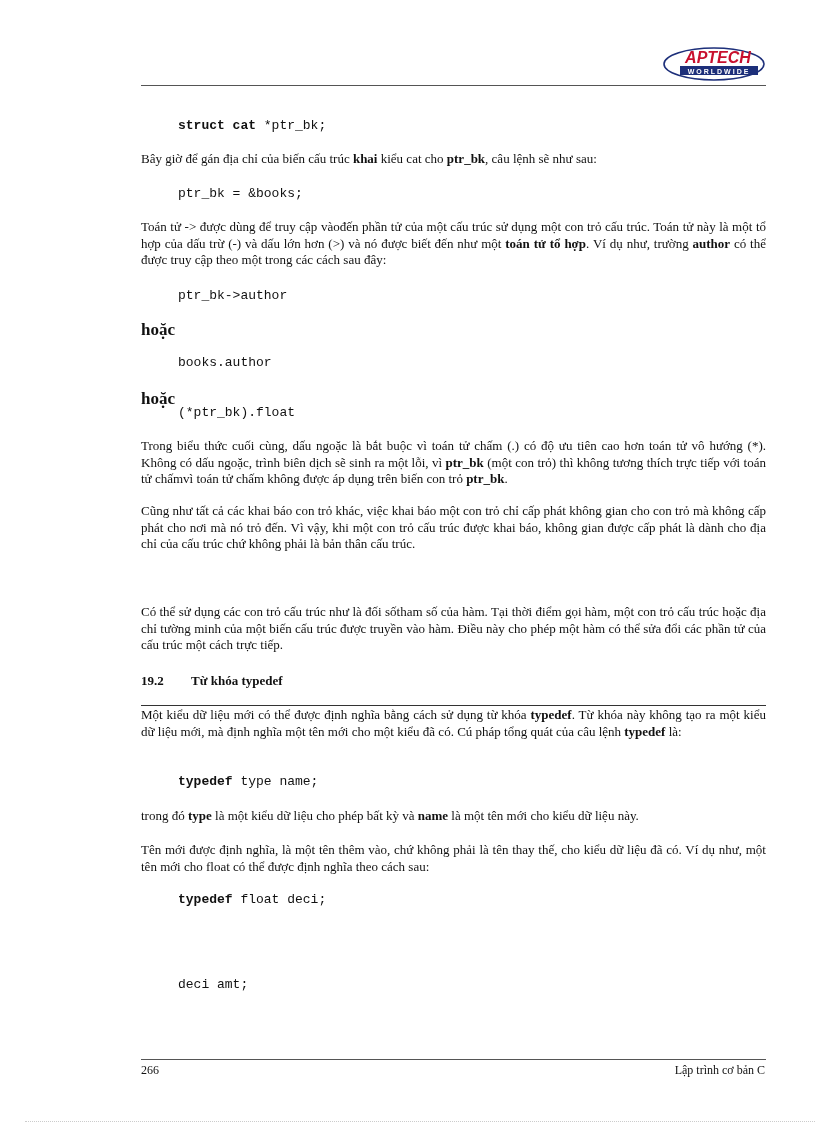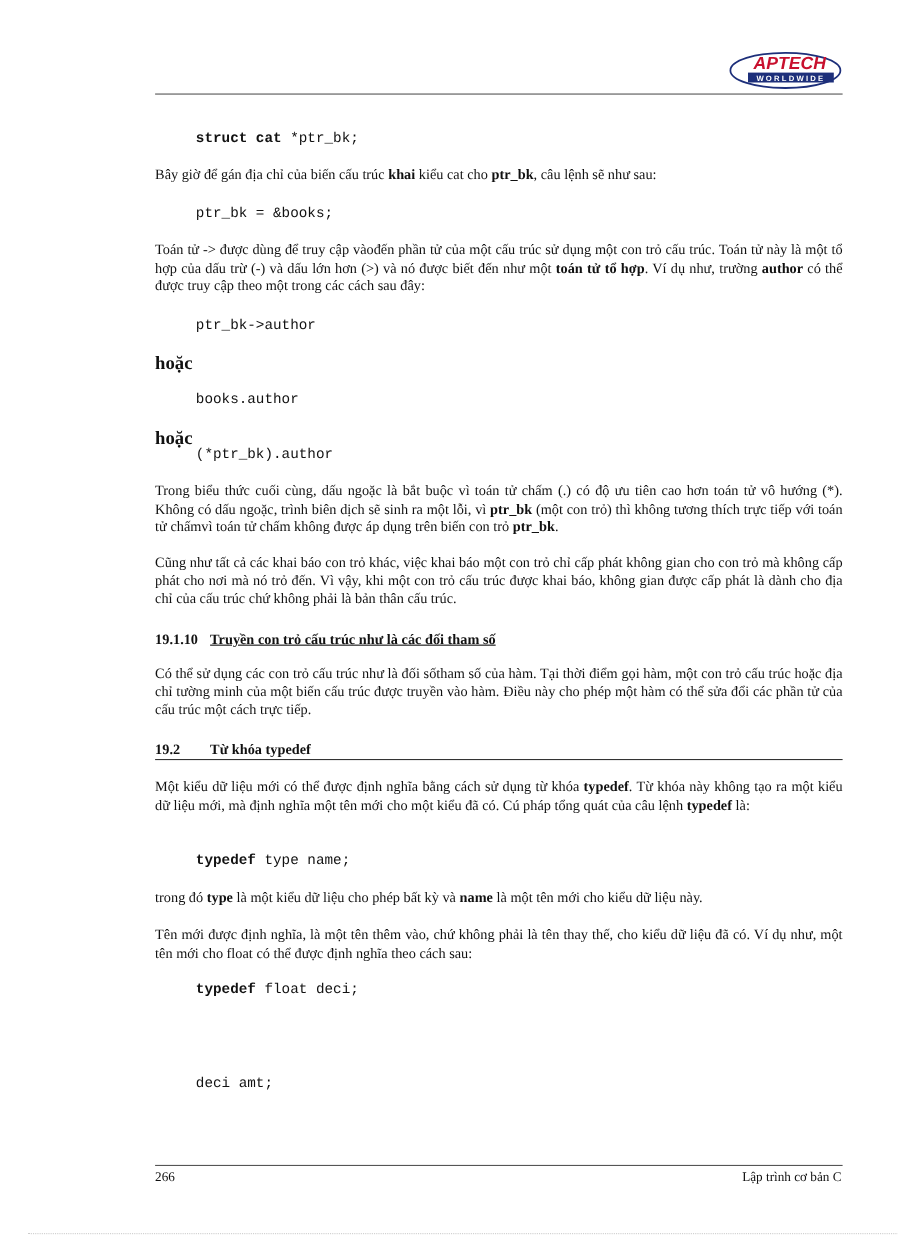--- a/index.html
+++ b/index.html
@@ -10,21 +10,21 @@
     .page { position: absolute; left: 0; top: 0; width: 816px; height: 1123px; margin-left: 25px; }
     .header-rule { position: absolute; left: 116px; top: 85px; width: 625px; height: 0; border-top: 1px solid #555; }
     .logo { position: absolute; left: 637px; top: 46px; width: 104px; height: 36px; }
     .block { position: absolute; left: 116px; width: 625px; font-size: 13px; line-height: 16.5px; text-align: justify; }
     .code { position: absolute; left: 153px; font-family: Liberation Mono, monospace; font-size: 13px; white-space: pre; }
     .code b { font-weight: bold; }
     .label { position: absolute; left: 116px; font-size: 17px; font-weight: bold; }
     b { font-weight: bold; }
     .h3 { position: absolute; left: 116px; font-size: 13px; font-weight: bold; text-decoration: underline; }
     .h3 .num { display: inline-block; width: 50px; }
-    .h2 { position: absolute; left: 116px; width: 625px; font-size: 13px; font-weight: bold; border-bottom: 1px solid #333; padding-bottom: 1px; }
+    .h2 { position: absolute; left: 116px; width: 625px; font-size: 13px; font-weight: bold; border-bottom: 1px solid #333; padding-bottom: 16px; }
     .h2 .num { display: inline-block; width: 50px; }
     .footer-rule { position: absolute; left: 116px; top: 1059px; width: 625px; border-top: 1px solid #555; }
     .footer-left { position: absolute; left: 116px; top: 1063px; font-size: 12px; }
     .footer-right { position: absolute; right: 76px; top: 1063px; font-size: 12px; }
     .page-edge { position: absolute; left: 0; top: 1121px; width: 816px; border-top: 1px dotted #ccc; }
   </style>
 </head>
 <body>
 
 <div class="page">
@@ -42,27 +42,26 @@
   <div class="block" style="top:151px"><span>Bây giờ để gán địa chỉ của biến cấu trúc </span><b>khai</b><span> kiểu cat cho </span><b>ptr_bk</b><span>, câu lệnh sẽ như sau:</span></div>
 
   <div class="code" style="top:186px">ptr_bk = &amp;books;</div>
 
   <div class="block" style="top:219px"><span>Toán tử -&gt; được dùng để truy cập vàođến phần tử của một cấu trúc sử dụng một con trỏ cấu trúc. Toán tử này là một tổ hợp của dấu trừ (-) và dấu lớn hơn (&gt;) và nó được biết đến như một </span><b>toán tử tổ hợp</b><span>. Ví dụ như, trường </span><b>author</b><span> có thể được truy cập theo một trong các cách sau đây:</span></div>
 
   <div class="code" style="top:288px">ptr_bk-&gt;author</div>
   <div class="label" style="top:320px">hoặc</div>
   <div class="code" style="top:355px">books.author</div>
   <div class="label" style="top:389px">hoặc</div>
-  <div class="code" style="top:405px">(*ptr_bk).author</div>
+  <div class="code" style="top:405px">(*ptr_bk).float</div>
 
   <div class="block" style="top:438px"><span>Trong biểu thức cuối cùng, dấu ngoặc là bắt buộc vì toán tử chấm (.) có độ ưu tiên cao hơn toán tử vô hướng (*). Không có dấu ngoặc, trình biên dịch sẽ sinh ra một lỗi, vì </span><b>ptr_bk</b><span> (một con trỏ) thì không tương thích trực tiếp với toán tử chấmvì toán tử chấm không được áp dụng trên biến con trỏ </span><b>ptr_bk</b><span>.</span></div>
 
   <div class="block" style="top:503px">Cũng như tất cả các khai báo con trỏ khác, việc khai báo một con trỏ chỉ cấp phát không gian cho con trỏ mà không cấp phát cho nơi mà nó trỏ đến. Vì vậy, khi một con trỏ cấu trúc được khai báo, không gian được cấp phát là dành cho địa chỉ của cấu trúc chứ không phải là bản thân cấu trúc.</div>
 
-  <div class="h3" style="top:573px"><span class="num">19.1.10</span><span>Truyền con trỏ cấu trúc như là các đối tham số</span></div>
 
   <div class="block" style="top:604px">Có thể sử dụng các con trỏ cấu trúc như là đối sốtham số của hàm. Tại thời điểm gọi hàm, một con trỏ cấu trúc hoặc địa chỉ tường minh  của một biến cấu trúc được truyền vào hàm. Điều này cho phép một hàm có thể sửa đổi các phần tử của cấu trúc một cách trực tiếp.</div>
 
   <div class="h2" style="top:673px"><span class="num">19.2</span><span>Từ khóa typedef</span></div>
 
   <div class="block" style="top:707px"><span>Một kiểu dữ liệu mới có thể được định nghĩa bằng cách sử dụng từ khóa </span><b>typedef</b><span>. Từ khóa này không tạo ra một kiểu dữ liệu mới, mà định nghĩa một tên mới cho một kiểu đã có. Cú pháp tổng quát của câu lệnh </span><b>typedef</b><span> là:</span></div>
 
   <div class="code" style="top:774px"><b>typedef</b><span> type name;</span></div>
 
   <div class="block" style="top:808px"><span>trong đó </span><b>type</b><span> là một kiểu dữ liệu cho phép bất kỳ và </span><b>name</b><span> là một tên mới cho kiểu dữ liệu này.</span></div>

